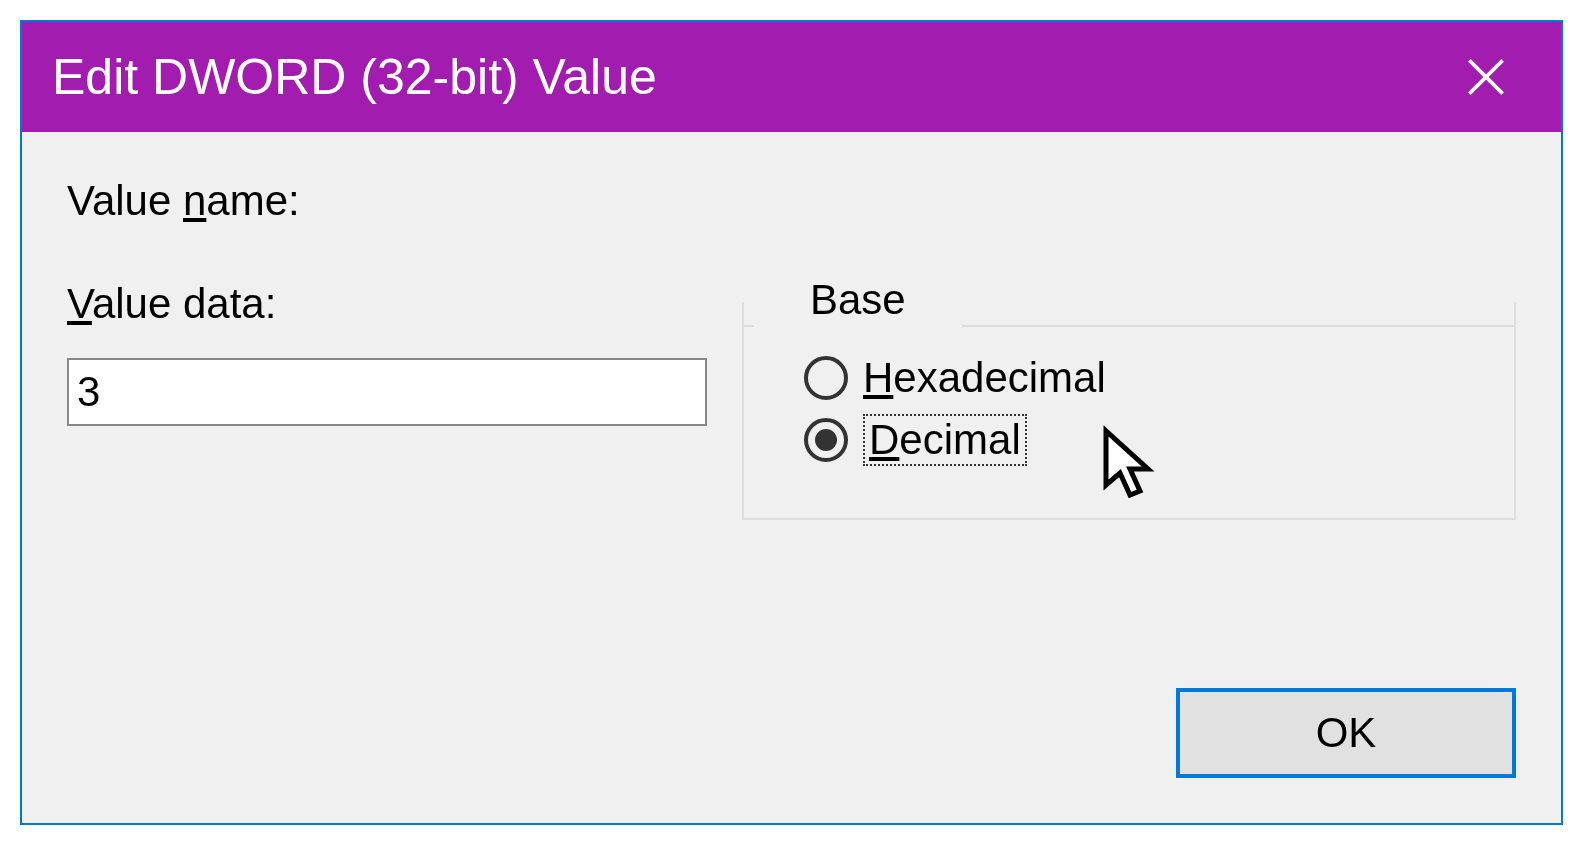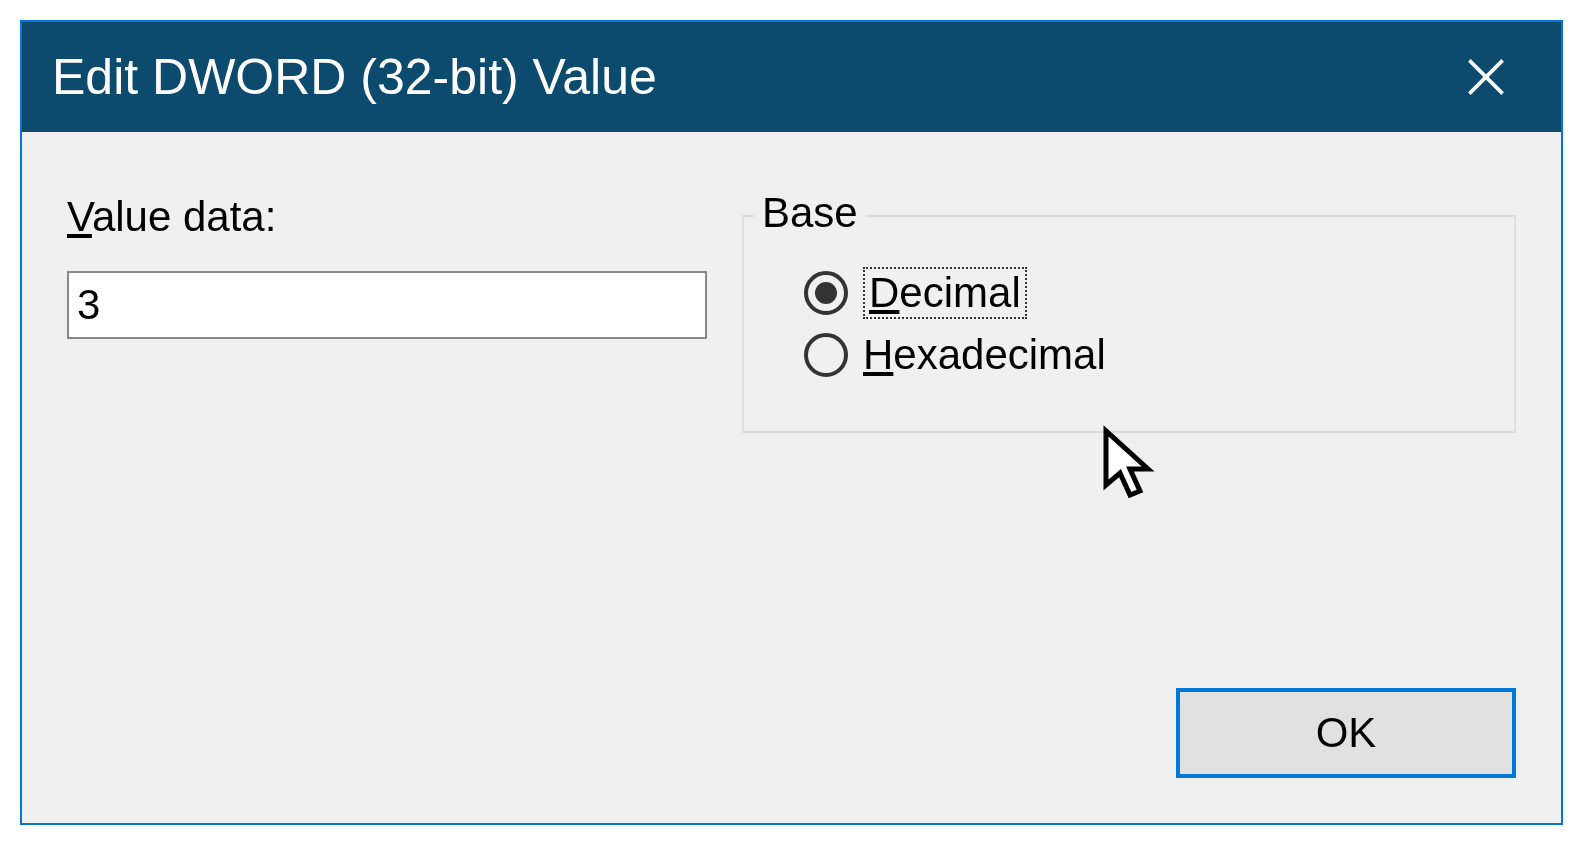--- a/index.html
+++ b/index.html
@@ -19,21 +19,21 @@
     .dialog {
       width: 100%;
       height: 100%;
       background: #f0f0f0;
       border: 2px solid #0078d7;
       display: flex;
       flex-direction: column;
     }
     
     .titlebar {
-      background: #0c4a6e;
+      background: #a21caf;
       color: #fff;
       display: flex;
       align-items: center;
       justify-content: space-between;
       height: 110px;
       padding: 0 30px;
     }
     
     .titlebar-title {
       font-size: 50px;
@@ -77,21 +77,21 @@
       border: 2px solid #888;
       padding: 10px 10px;
       font-size: 42px;
       font-family: inherit;
       color: #000;
     }
     
     .middle-row {
       display: flex;
       gap: 35px;
-      margin-top: 16px;
+      margin-top: 40px;
     }
     
     .value-data-col {
       width: 640px;
     }
     
     .value-data-input {
       width: 640px;
       background: #fff;
       border: 2px solid #888;
@@ -110,21 +110,22 @@
       margin-top: 22px;
       padding: 40px 40px 40px 60px;
     }
     
     .base-group-border-top {
       position: absolute;
       top: 0;
       left: 0;
       right: 0;
       display: flex;
-      align-items: flex-start;
+      align-items: center;
+      gap: 48px;
     }
     
     .base-legend {
       font-size: 42px;
       color: #000;
       background: #f0f0f0;
       padding: 0 8px;
       position: relative;
       top: -26px;
     }
@@ -220,53 +221,56 @@
     <div class="close-btn">
       <svg viewBox="0 0 16 16">
         <line x1="1" y1="1" x2="15" y2="15" stroke="#fff" stroke-width="1.5"></line>
         <line x1="15" y1="1" x2="1" y2="15" stroke="#fff" stroke-width="1.5"></line>
       </svg>
     </div>
   </div>
 
   <div class="content">
 
+    <div class="label">
+      <span>Value </span><span class="underline">n</span><span>ame:</span>
+    </div>
 
 
     <div class="middle-row">
 
       <div class="value-data-col">
         <div class="label">
           <span class="underline">V</span><span>alue data:</span>
         </div>
         <input type="text" class="value-data-input" value="3" style="">
       </div>
 
       <div class="base-group">
         <div class="base-group-border-top">
           <div class="base-border-left"></div>
           <div class="base-legend">Base</div>
           <div class="base-border-right"></div>
+        </div>
+
+        <div class="radio-row">
+          <div class="radio-circle"></div>
+          <span class="radio-label">
+            <span class="underline">H</span><span>exadecimal</span>
+          </span>
         </div>
 
         <div class="radio-row">
           <div class="radio-circle">
             <div class="radio-dot"></div>
           </div>
           <span class="radio-label radio-label-focused">
             <span class="underline">D</span><span>ecimal</span>
           </span>
         </div>
-
-        <div class="radio-row">
-          <div class="radio-circle"></div>
-          <span class="radio-label">
-            <span class="underline">H</span><span>exadecimal</span>
-          </span>
-        </div>
       </div>
 
     </div>
 
   </div>
 
   <div class="buttons-row">
     <button class="btn btn-default">OK</button>
   </div>
 

